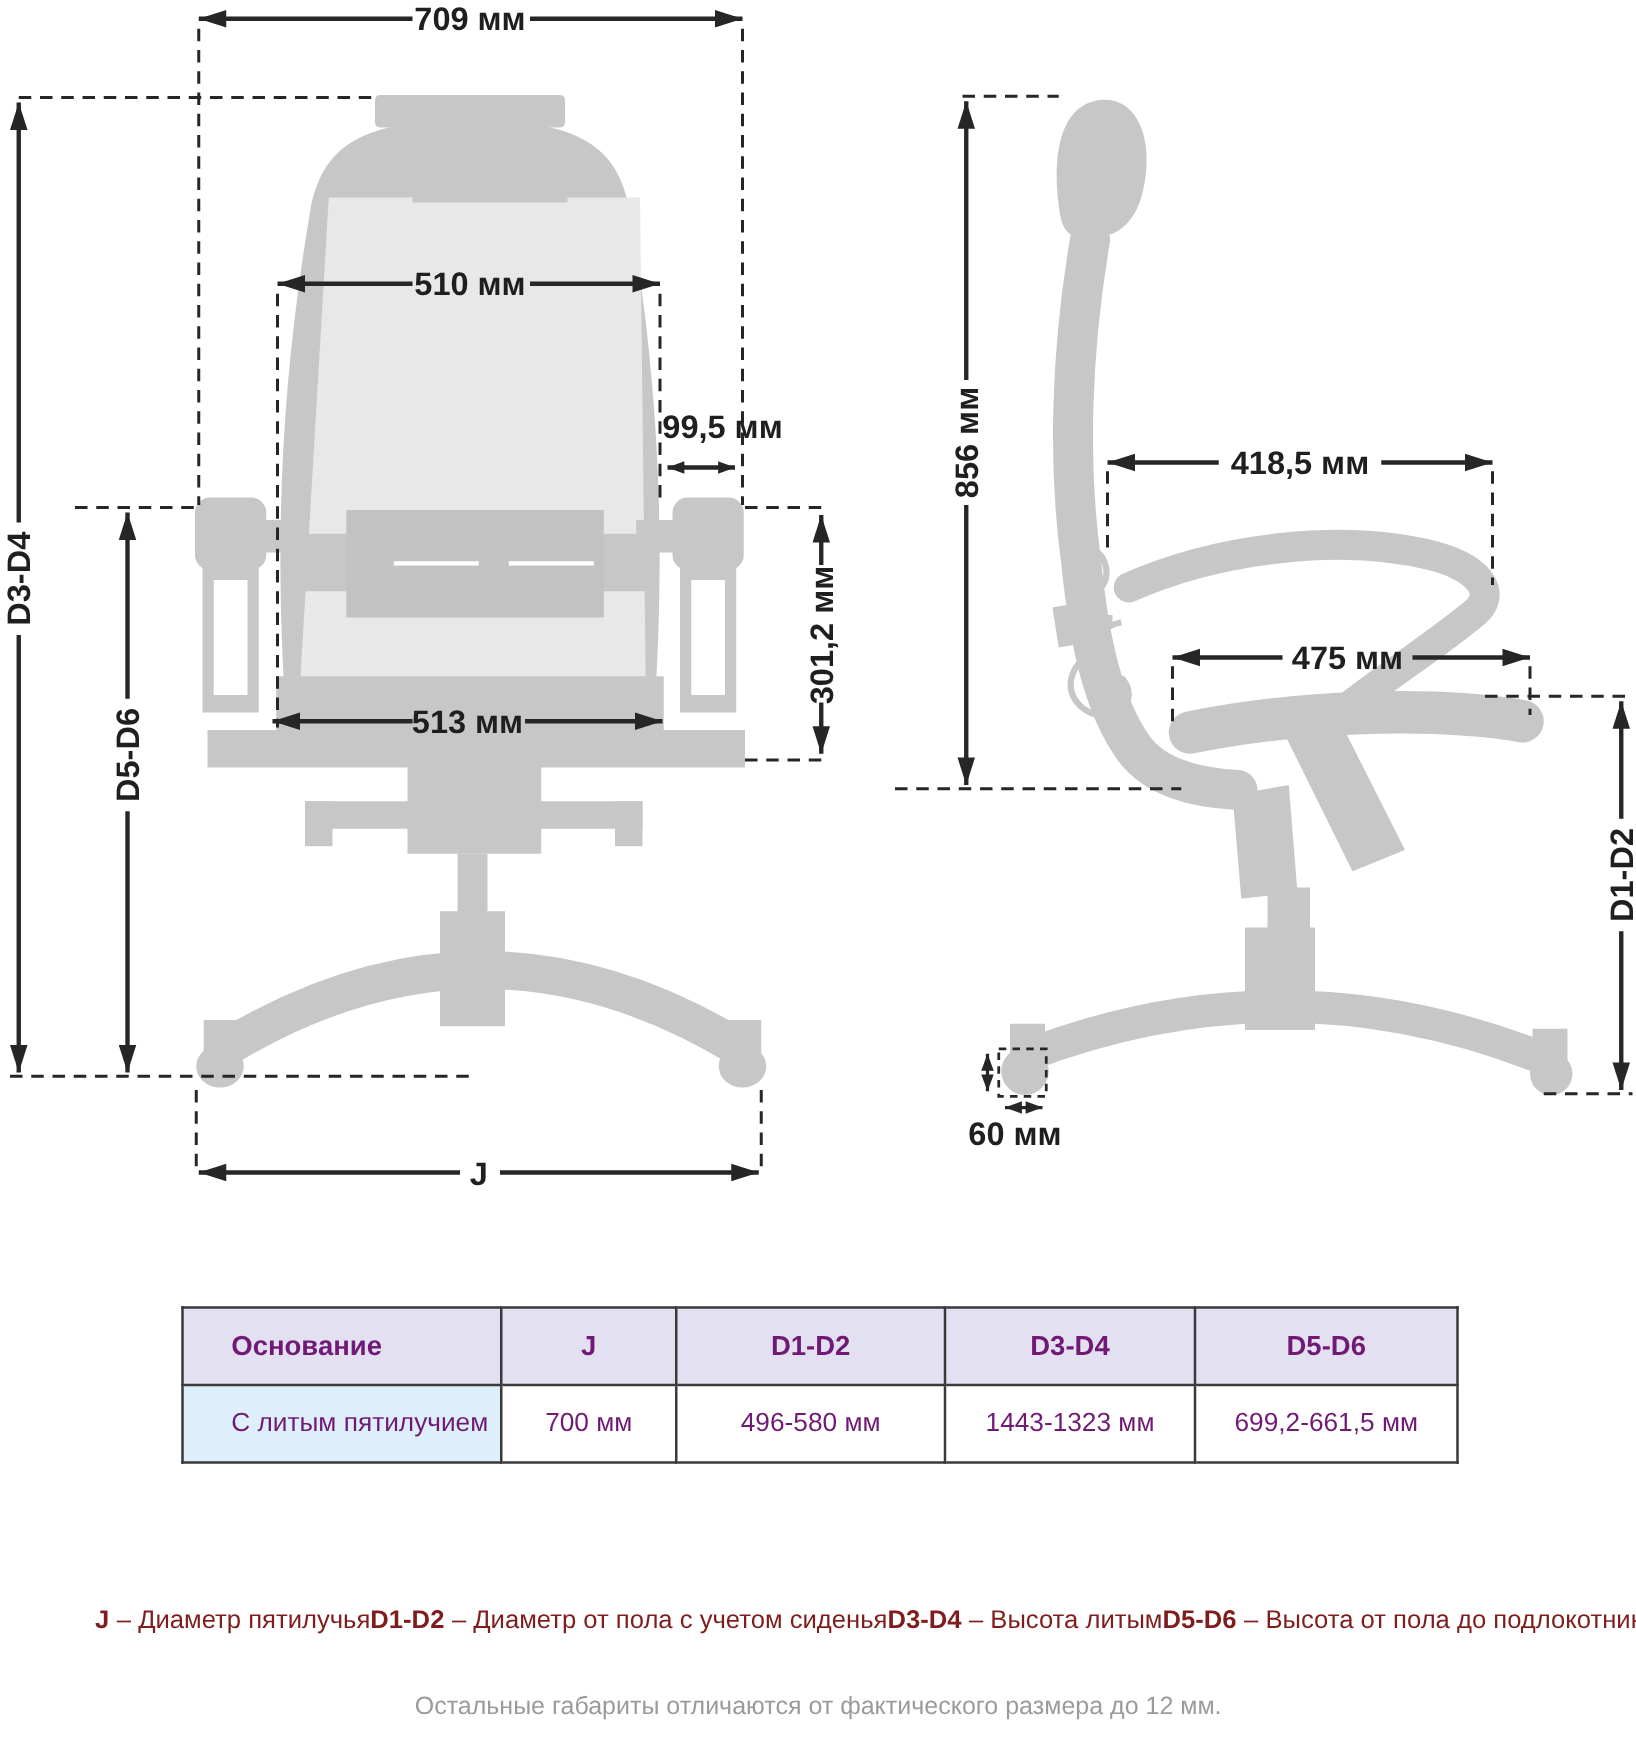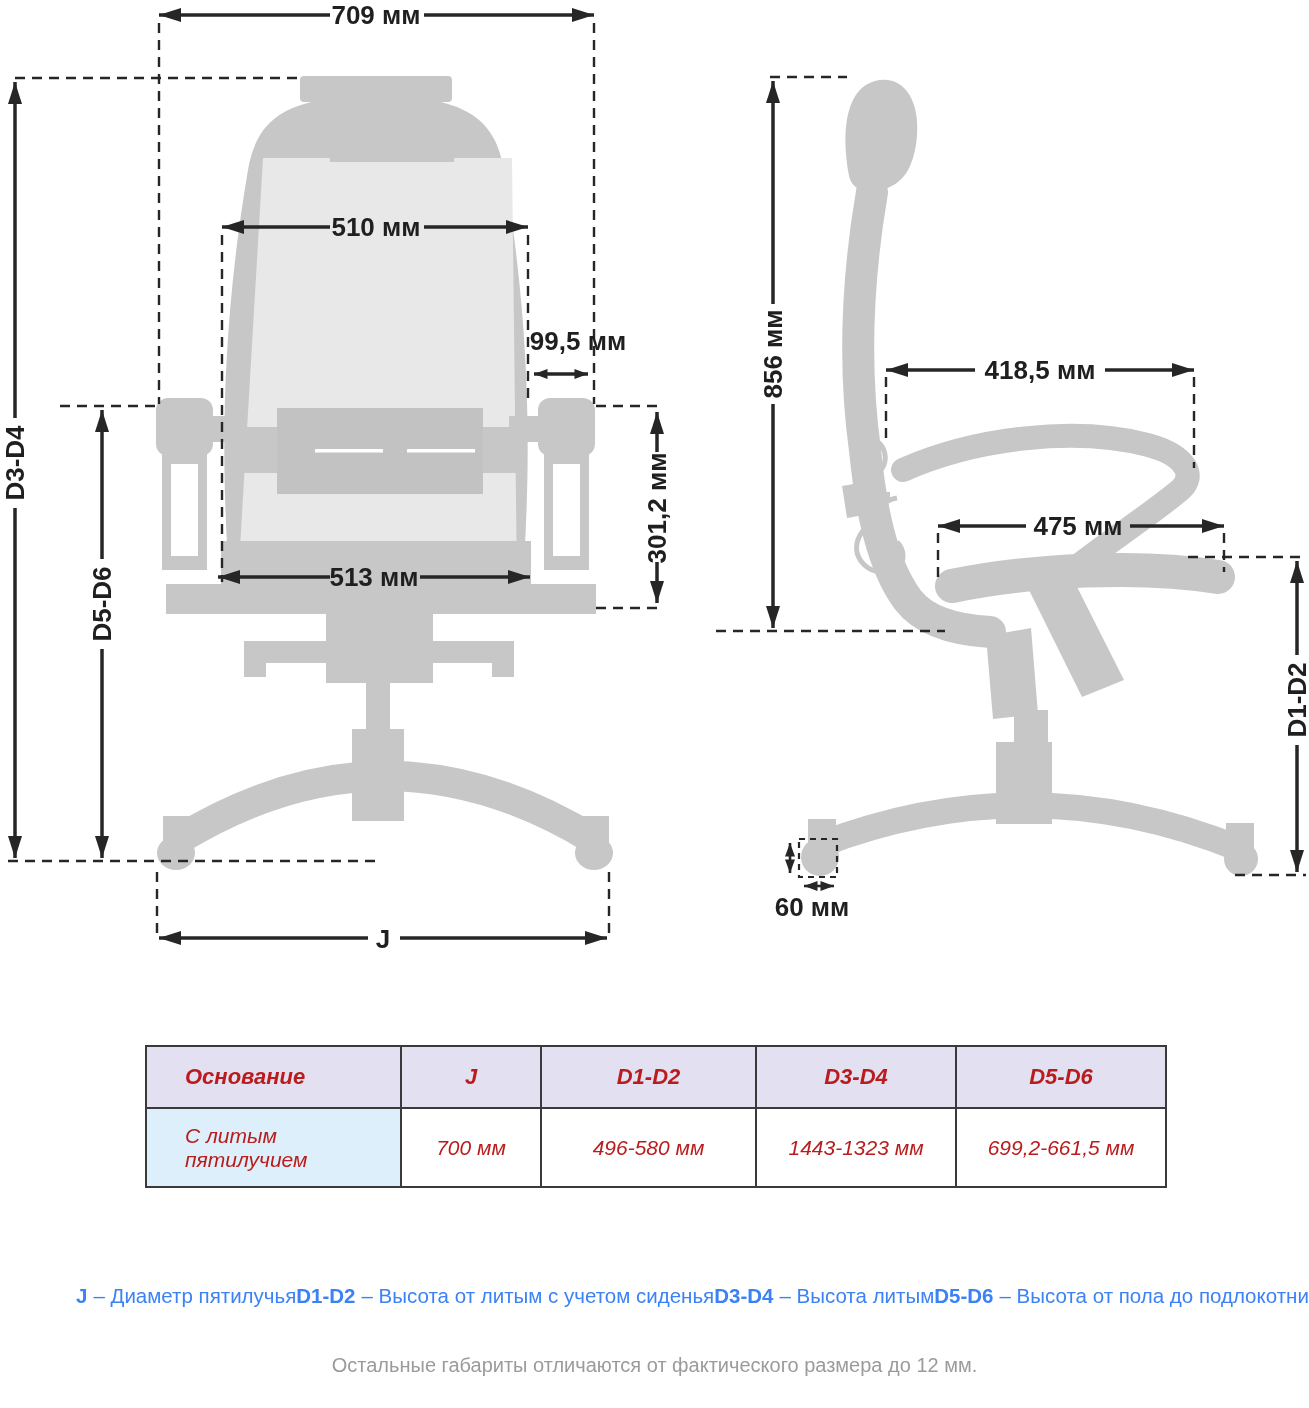--- a/index.html
+++ b/index.html
@@ -14,32 +14,32 @@
   .s-chair{stroke:#c7c7c7;fill:none;}
   
   .dim{stroke:#262626;stroke-width:3.5;fill:none;}
   .dash{stroke:#262626;stroke-width:2.4;fill:none;stroke-dasharray:10 7;}
   .dash-s{stroke:#262626;stroke-width:2.2;fill:none;stroke-dasharray:6 5;}
   .ahead{fill:#262626;}
   text.dim-label{font-size:26px;font-weight:bold;fill:#1f1f1f;text-anchor:middle;}
   
   .table-wrap{position:absolute;left:145px;top:1045px;width:1020px;}
   table.dims{border-collapse:collapse;width:1020px;table-layout:fixed;
-             font-size:21px;color:#b91c1c;font-style:italic;}
+             font-size:21px;color:#701a75;}
   table.dims th,table.dims td{border:2px solid #3a3a3a;text-align:center;vertical-align:middle;
              padding:4px 6px;box-sizing:border-box;}
   table.dims thead th{background:#e3e0f2;font-weight:bold;font-size:22px;height:62px;}
-  table.dims td{background:#ffffff;height:79px;}
+  table.dims td{background:#ffffff;height:62px;}
   table.dims tr.row2 td{height:74px;}
   table.dims .left{text-align:left;padding-left:38px;}
   table.dims td.rowlabel{background:#ddeffb;}
   
   .legend{position:absolute;left:0;top:1284px;width:1309px;box-sizing:border-box;
           padding:0 70px 0 76px;display:flex;justify-content:space-between;
-          font-size:20.5px;color:#3b82f6;}
+          font-size:20.5px;color:#7f1d1d;}
   .legend-item{white-space:nowrap;}
   .legend-item b{font-weight:bold;}
   .legend-item span{margin-left:6px;}
   
   .footnote{position:absolute;left:0;top:1348px;width:1309px;text-align:center;
             color:#9b9b9b;font-size:20px;line-height:34px;}
 </style>
 </head>
 <body>
 
@@ -214,21 +214,21 @@
         </tr>
       </tbody>
     </table>
   </div>
 
   <div class="legend">
     <div class="legend-item">
       <b>J</b><span>– Диаметр пятилучья</span>
     </div>
     <div class="legend-item">
-      <b>D1-D2</b><span>– Высота от литым с учетом сиденья</span>
+      <b>D1-D2</b><span>– Диаметр от пола с учетом сиденья</span>
     </div>
     <div class="legend-item">
       <b>D3-D4</b><span>– Высота литым</span>
     </div>
     <div class="legend-item">
       <b>D5-D6</b><span>– Высота от пола до подлокотника</span>
     </div>
   </div>
 
   <div class="footnote">

